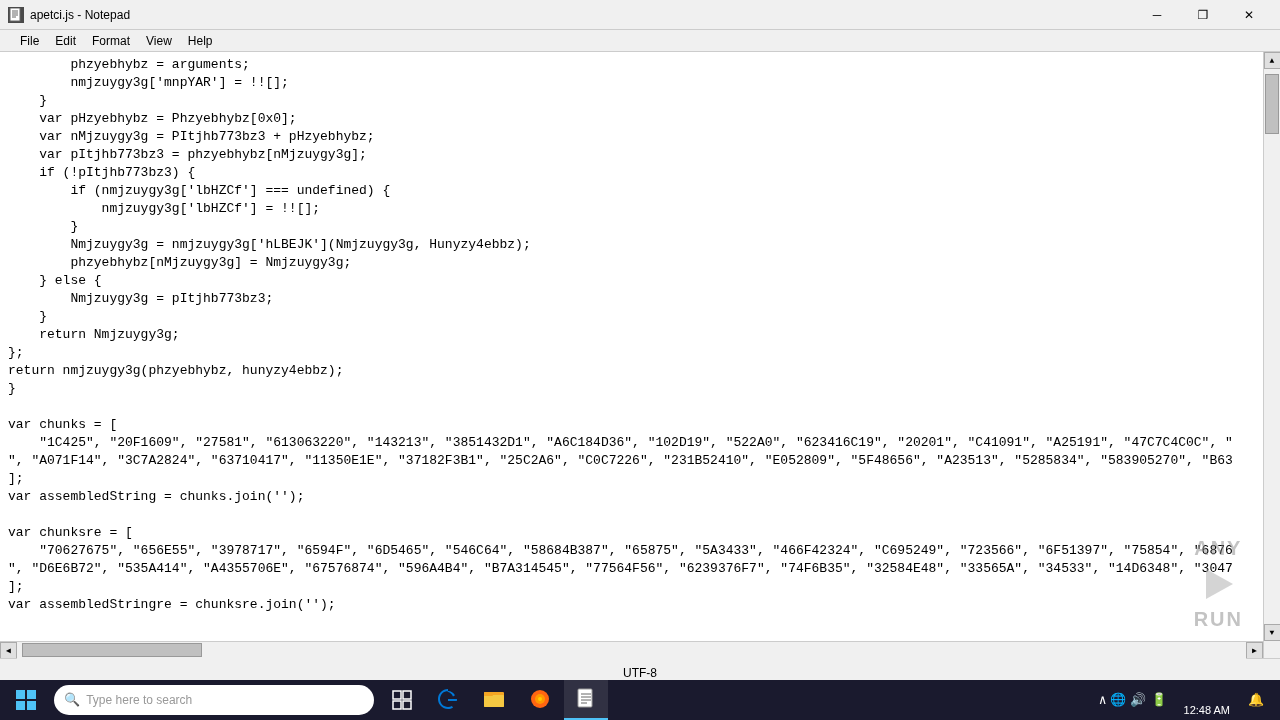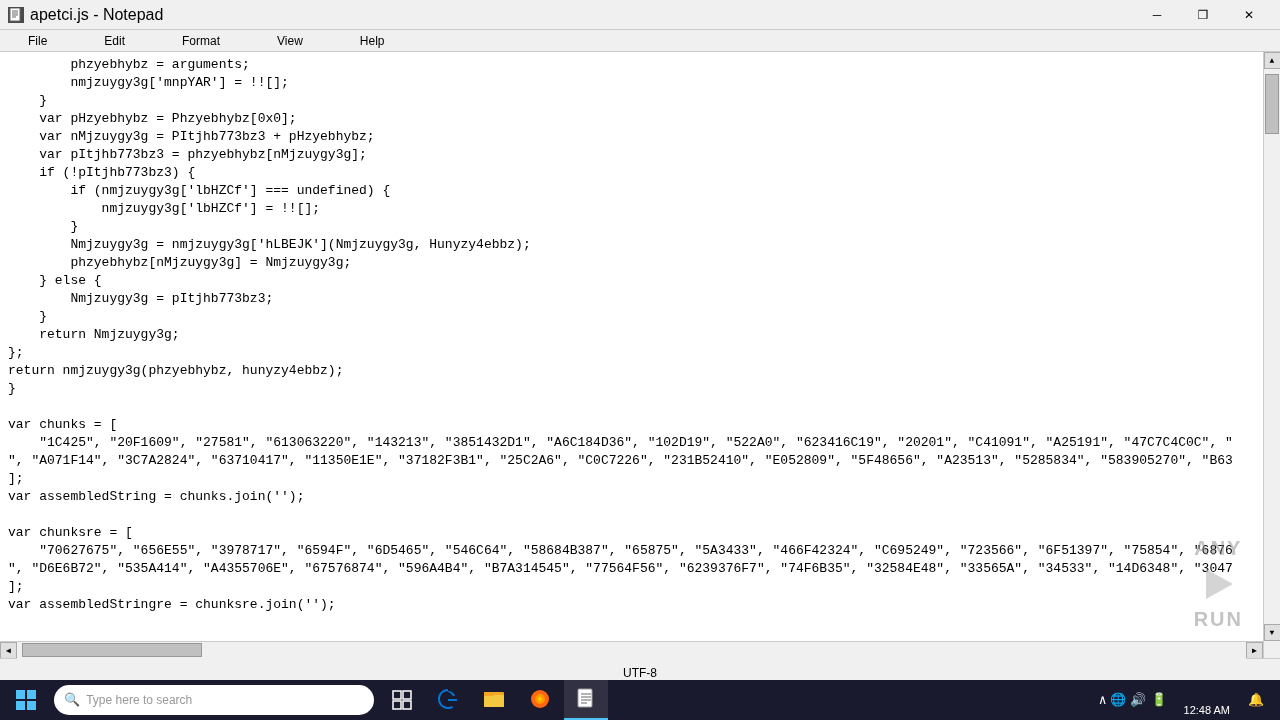--- a/index.html
+++ b/index.html
@@ -22,21 +22,21 @@
       gap: 6px;
     }
     .title-bar-icon {
       width: 16px;
       height: 16px;
       background: #4a4a4a;
       display: flex; align-items: center; justify-content: center;
     }
     .title-text {
       font-family: 'Segoe UI', sans-serif;
-      font-size: 16px;
+      font-size: 12px;
       color: #000;
     }
     .title-bar-controls {
       display: flex;
       gap: 0;
     }
     .title-btn {
       width: 46px;
       height: 30px;
       border: none;
@@ -50,22 +50,21 @@
     }
 
     
     .menu-bar {
       background: #f0f0f0;
       height: 22px;
       display: flex;
       align-items: center;
       border-bottom: 1px solid #ccc;
       flex-shrink: 0;
-      padding: 0 20px;
-      gap: 41px;
+      padding: 0 12px;
     }
     .menu-item {
       font-family: 'Segoe UI', sans-serif;
       font-size: 12px;
       padding: 2px 8px;
       cursor: pointer;
       height: 100%;
       display: flex;
       align-items: center;
     }

